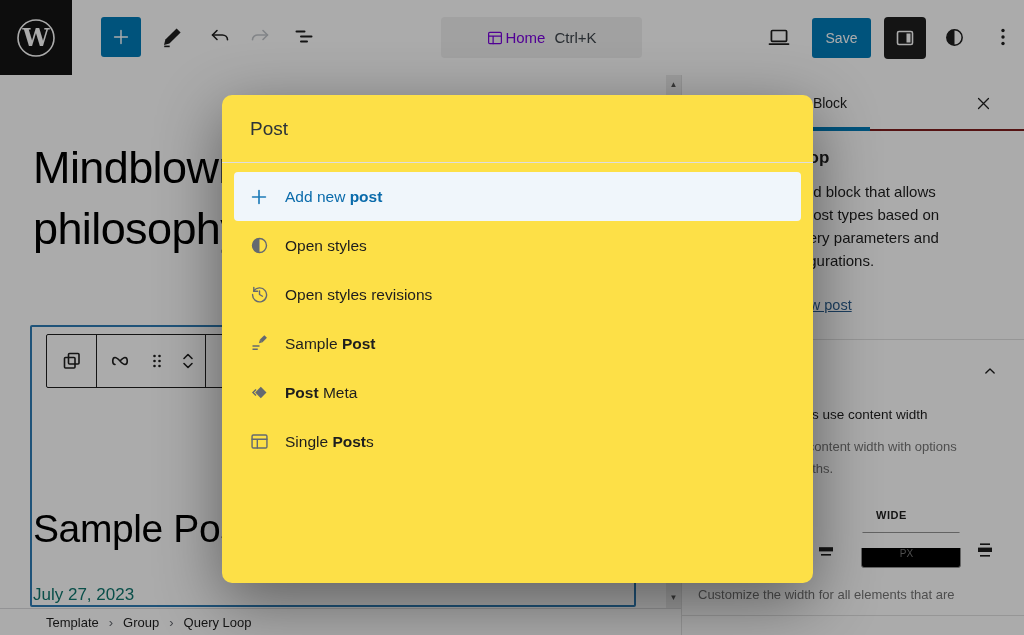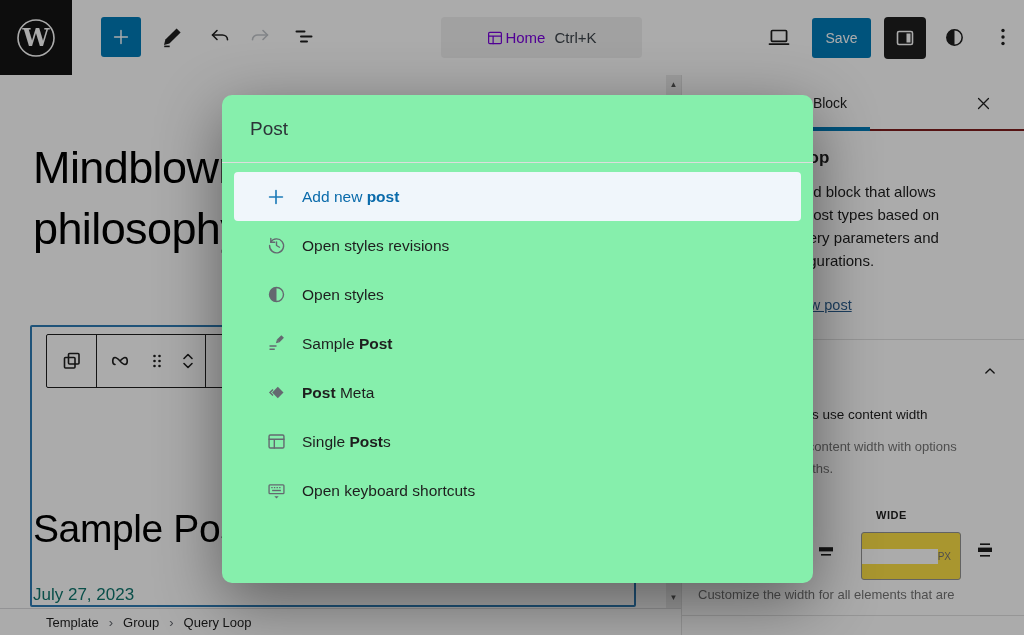--- a/index.html
+++ b/index.html
@@ -46,33 +46,33 @@
   .card-desc{position:absolute;left:52px;top:105px;font-size:15px;line-height:23px;color:#1e1e1e;}
   .card-link{position:absolute;left:52px;top:222px;font-size:14.5px;color:#2b5f8f;text-decoration:underline;cursor:pointer;}
   .sb-divider{position:absolute;left:0;width:343px;height:1px;background:#e0e0e0;}
   .panel-title{position:absolute;left:16px;top:288px;font-size:13.5px;font-weight:500;color:#1e1e1e;}
   .panel-chevron{position:absolute;left:292px;top:280px;width:32px;height:32px;border:none;background:transparent;color:#1e1e1e;display:flex;align-items:center;justify-content:center;cursor:pointer;}
   .toggle{position:absolute;left:16px;top:331px;width:36px;height:18px;border:1.5px solid #1e1e1e;border-radius:9px;background:#007cba;box-sizing:border-box;cursor:pointer;}
   .toggle:after{content:"";position:absolute;right:2px;top:2px;width:11px;height:11px;border-radius:50%;background:#fff;}
   .toggle-label{position:absolute;left:64px;top:332px;font-size:13.5px;color:#1e1e1e;white-space:nowrap;}
   .toggle-help{position:absolute;left:16px;top:361px;font-size:13px;line-height:22px;color:#757575;white-space:nowrap;}
   .size-label{position:absolute;top:434px;font-size:11px;font-weight:600;letter-spacing:.5px;color:#1e1e1e;}
-  .size-input{position:absolute;top:457px;height:48px;border:1px solid #949494;border-radius:3px;box-sizing:border-box;display:flex;align-items:center;background:#fde047;}
+  .size-input{position:absolute;top:457px;height:36px;border:1px solid #949494;border-radius:3px;box-sizing:border-box;display:flex;align-items:center;background:#000000;flex-direction:column;}
   .size-input input{border:none;outline:none;width:100%;min-width:0;font-size:13px;padding:0 4px 0 10px;font-family:inherit;}
   .size-unit{font-size:10px;color:#757575;padding-right:9px;}
   .size-icon{position:absolute;top:463px;color:#1e1e1e;}
   .width-help{position:absolute;left:16px;top:512px;width:324px;font-size:13px;color:#757575;white-space:nowrap;overflow:hidden;}
 
   
   .overlay{position:absolute;left:0;top:0;width:1024px;height:635px;background:rgba(0,0,0,0.33);z-index:40;}
-  .modal{position:absolute;left:222px;top:95px;width:591px;height:488px;background:#86efac;border-radius:10px;box-shadow:0 18px 65px rgba(0,0,0,.45);z-index:60;overflow:hidden;}
+  .modal{position:absolute;left:222px;top:95px;width:591px;height:488px;background:#fde047;border-radius:10px;box-shadow:0 18px 65px rgba(0,0,0,.45);z-index:60;overflow:hidden;}
   .palette-search{height:67px;border-bottom:1px solid #ddd;display:flex;align-items:center;padding:0 26px;}
   .palette-search input{border:none;outline:none;width:100%;font-size:19px;color:#2c3338;font-family:inherit;background:transparent;}
   .cmd-list{padding:9px 12px;}
-  .cmd-item{height:49px;display:flex;align-items:center;gap:14px;padding:0 30px;border-radius:4px;color:#1e1e1e;cursor:pointer;}
+  .cmd-item{height:49px;display:flex;align-items:center;gap:14px;padding:0 13px;border-radius:4px;color:#1e1e1e;cursor:pointer;}
   .cmd-item .cmd-icon{width:24px;height:24px;display:flex;align-items:center;justify-content:center;color:#646970;}
   .cmd-item .cmd-label{font-size:15.5px;}
   .cmd-item .cmd-label b{font-weight:700;}
   .cmd-item.primary{background:#f0f6fb;color:#0a6bab;}
   .cmd-item.primary .cmd-icon{color:#1d7bb8;}
 </style>
 </head>
 <body>
 
 <div class="screen">
@@ -297,40 +297,40 @@
         <div class="cmd-item primary">
           <span class="cmd-icon">
             <svg width="22" height="22" viewBox="0 0 24 24" class="stroke" style="stroke-width:1.8">
               <path d="M12 5v14M5 12h14"></path>
             </svg>
           </span>
           <span class="cmd-label">Add new <b>post</b></span>
         </div>
         <div class="cmd-item">
           <span class="cmd-icon">
+            <svg width="21" height="21" viewBox="0 0 24 24">
+              <circle cx="12" cy="12" r="8" fill="none" stroke="currentColor" stroke-width="1.6"></circle>
+              <path d="M12 4a8 8 0 0 0 0 16z" fill="currentColor"></path>
+            </svg>
+          </span>
+          <span class="cmd-label">Open styles</span>
+        </div>
+        <div class="cmd-item">
+          <span class="cmd-icon">
             <svg width="21" height="21" viewBox="0 0 24 24" class="stroke">
               <path d="M5.3 8.2A8 8 0 1 1 4.1 12"></path>
               <path d="M5.5 3.8v4.4h4.4"></path>
               <path d="M12 7.8V12l3.4 2"></path>
             </svg>
           </span>
           <span class="cmd-label">Open styles revisions</span>
         </div>
         <div class="cmd-item">
           <span class="cmd-icon">
             <svg width="21" height="21" viewBox="0 0 24 24">
-              <circle cx="12" cy="12" r="8" fill="none" stroke="currentColor" stroke-width="1.6"></circle>
-              <path d="M12 4a8 8 0 0 0 0 16z" fill="currentColor"></path>
-            </svg>
-          </span>
-          <span class="cmd-label">Open styles</span>
-        </div>
-        <div class="cmd-item">
-          <span class="cmd-icon">
-            <svg width="21" height="21" viewBox="0 0 24 24">
               <path d="M12.5 7.5l5-5 3 3-5 5z" fill="currentColor"></path>
               <path d="M12.5 7.5l-1.2 4.2 4.2-1.2" fill="currentColor"></path>
               <path d="M4 14.8h8M4 18.6h6" stroke="currentColor" stroke-width="1.6" fill="none"></path>
             </svg>
           </span>
           <span class="cmd-label">Sample <b>Post</b></span>
         </div>
         <div class="cmd-item">
           <span class="cmd-icon">
             <svg width="21" height="21" viewBox="0 0 24 24">
@@ -342,32 +342,16 @@
         </div>
         <div class="cmd-item">
           <span class="cmd-icon">
             <svg width="21" height="21" viewBox="0 0 24 24" class="stroke">
               <rect x="3.5" y="4.5" width="17" height="15" rx="1.5"></rect>
               <path d="M3.5 9.5h17M9.5 9.5v10"></path>
             </svg>
           </span>
           <span class="cmd-label">Single <b>Post</b>s</span>
         </div>
-        <div class="cmd-item">
-          <span class="cmd-icon">
-            <svg width="21" height="21" viewBox="0 0 24 24">
-              <rect x="3.5" y="5.5" width="17" height="10" rx="1" fill="none" stroke="currentColor" stroke-width="1.5"></rect>
-              <g fill="currentColor">
-                <rect x="6" y="8" width="1.6" height="1.4"></rect>
-                <rect x="9" y="8" width="1.6" height="1.4"></rect>
-                <rect x="12" y="8" width="1.6" height="1.4"></rect>
-                <rect x="15" y="8" width="1.6" height="1.4"></rect>
-                <rect x="7" y="11.2" width="10" height="1.6"></rect>
-              </g>
-              <path d="M9.5 18.5h5L12 21z" fill="currentColor"></path>
-            </svg>
-          </span>
-          <span class="cmd-label">Open keyboard shortcuts</span>
-        </div>
       </div>
   </div>
 
 </div>
 
 </body></html>

